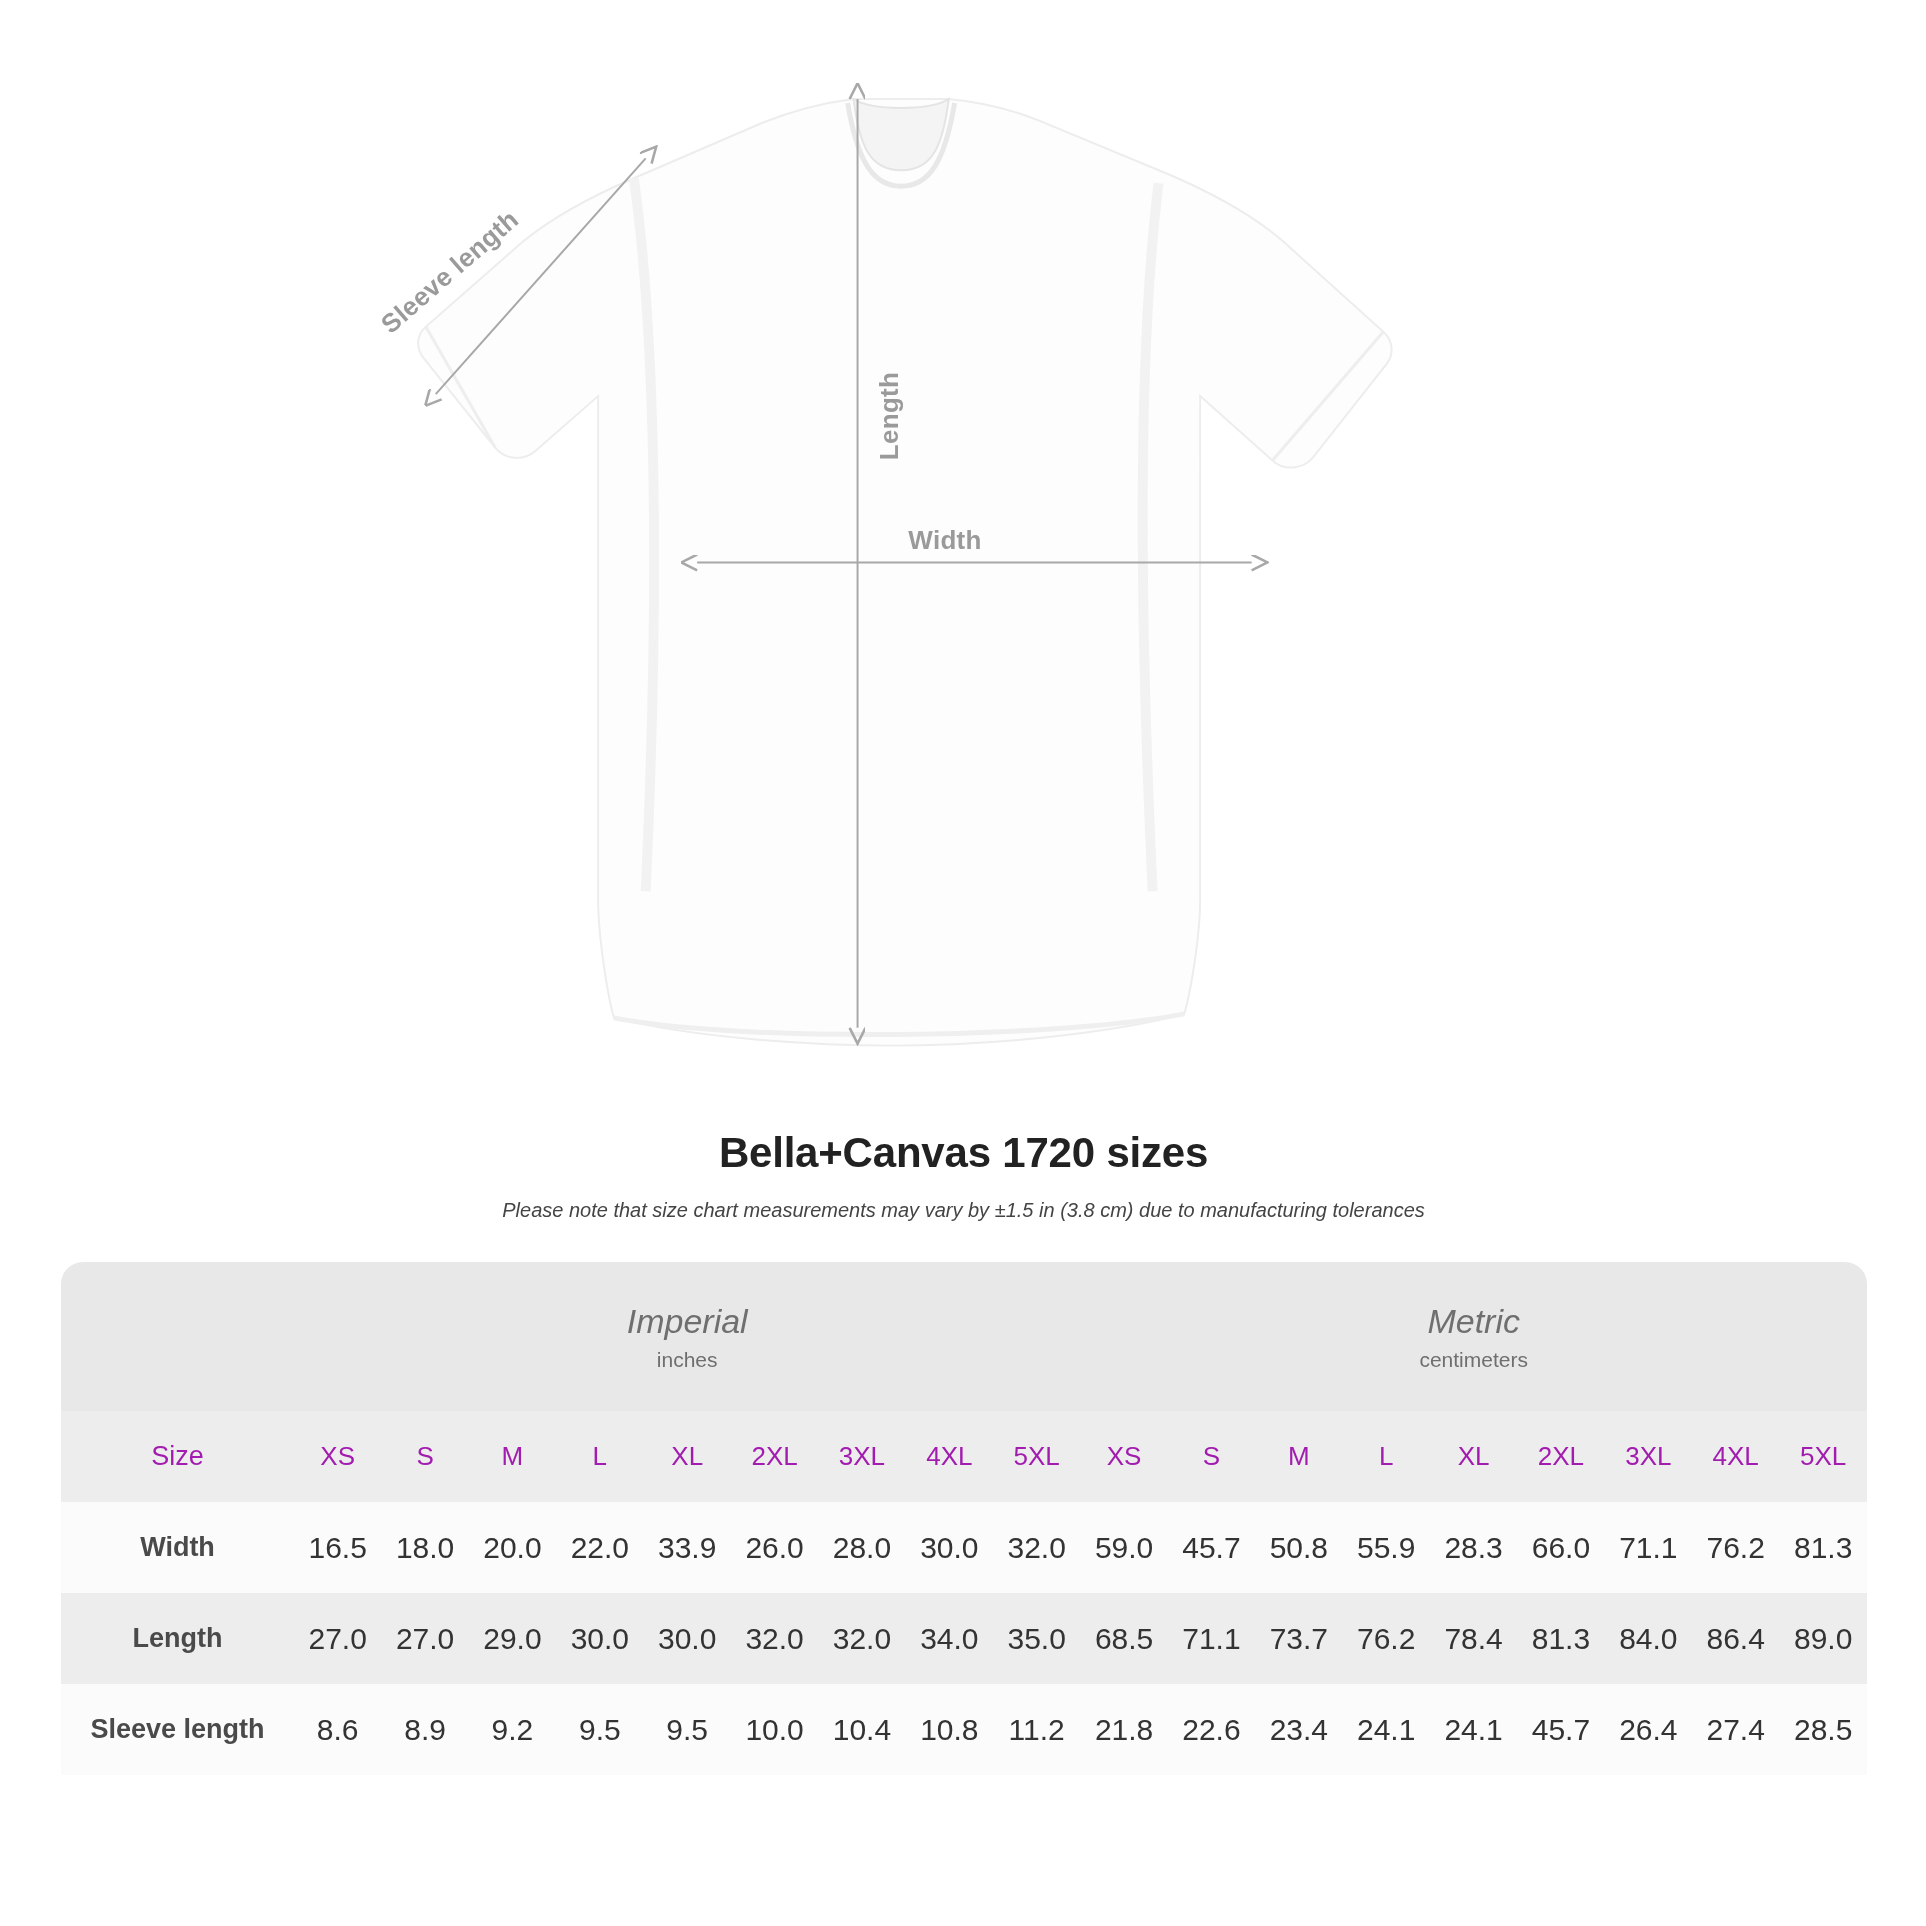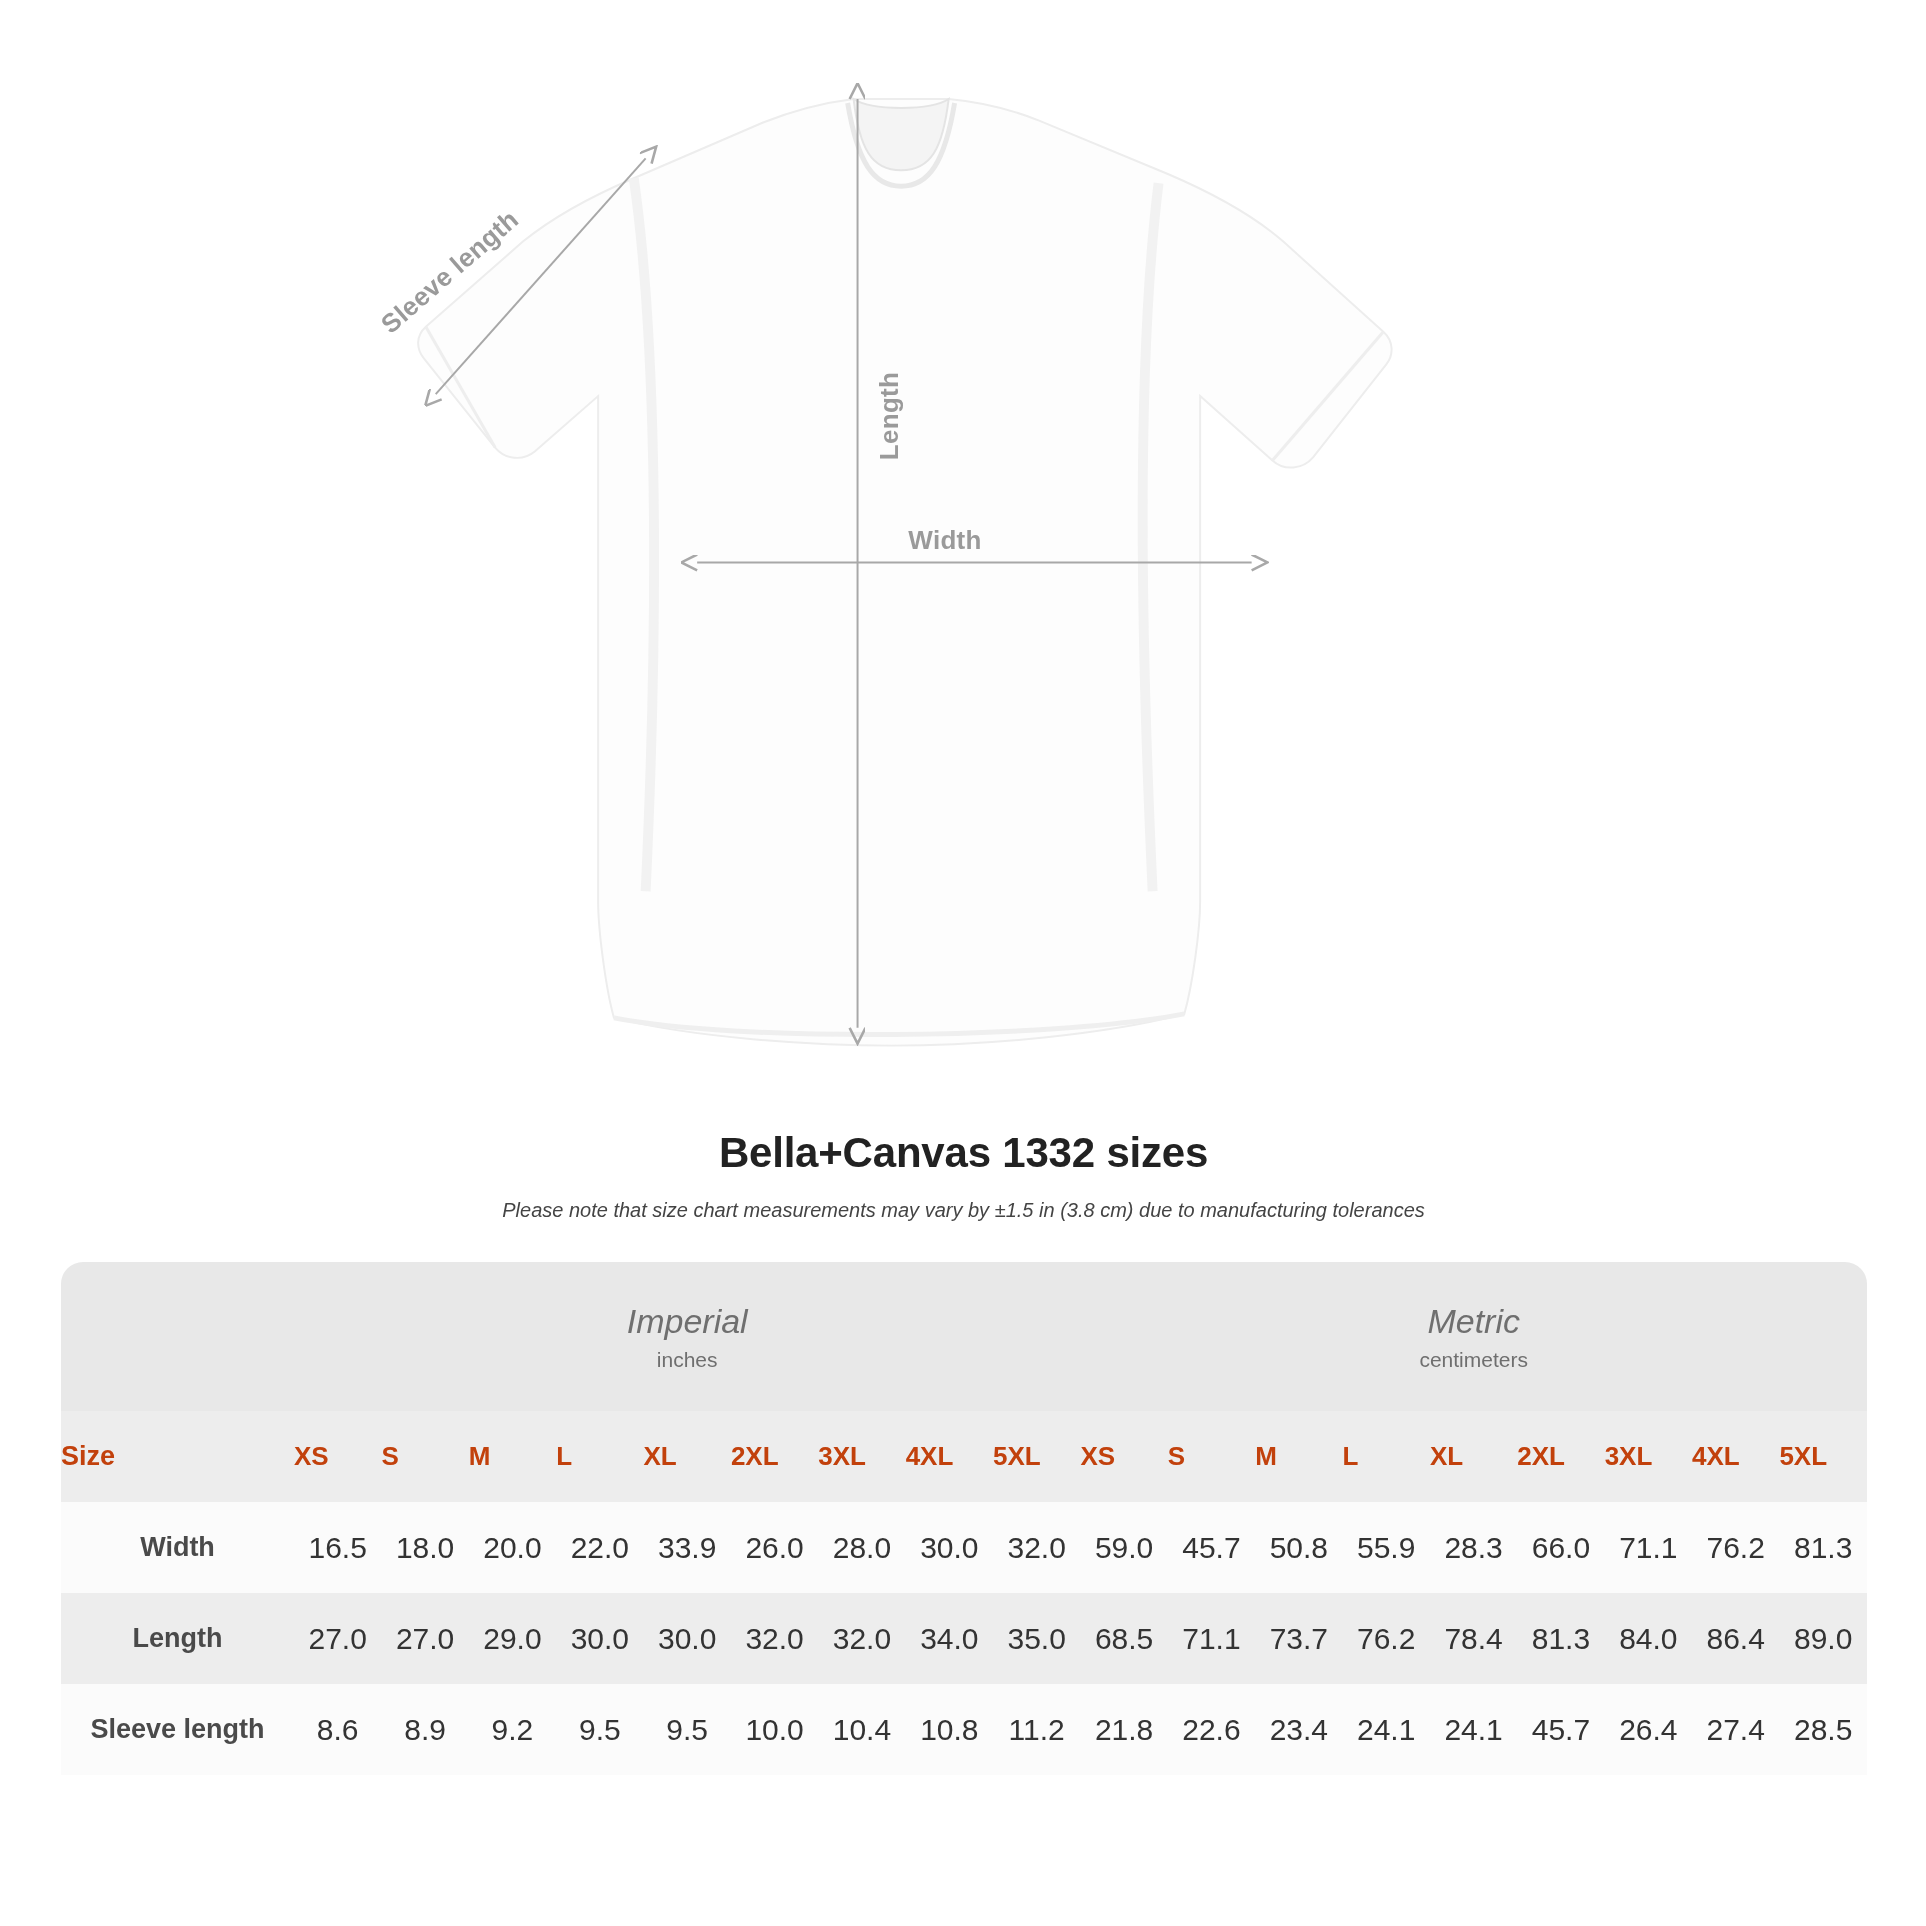--- a/index.html
+++ b/index.html
@@ -117,24 +117,25 @@
   }
   .corner-cell {
     background: #e8e8e8;
   }
   .corner-tl { border-top-left-radius: 22px; }
   .corner-tr { border-top-right-radius: 22px; }
 
   .hdr-row td {
     height: 91px;
     background: #ededed;
+    text-align: center;
     vertical-align: middle;
     font-size: 26px;
-    font-weight: bold;
-    color: #c2410c;
+    font-weight: normal;
+    color: #a21caf;
   }
   .hdr-row td.rowlabel {
     background: #ededed;
     font-size: 27px;
   }
 
   .data-row td {
     height: 91px;
     text-align: center;
     vertical-align: middle;
@@ -217,21 +218,21 @@
         <line x1="704" y1="568" x2="1264" y2="568" marker-start="url(#arrowStart)" marker-end="url(#arrowEnd)"></line>
       </g>
     </svg>
 
     <div class="dim-label" id="label-sleeve">Sleeve length</div>
     <div class="dim-label" id="label-length">Length</div>
     <div class="dim-label" id="label-width">Width</div>
   </div>
 
   <div id="title-block">
-    <div id="chart-title">Bella+Canvas 1332 sizes</div>
+    <div id="chart-title">Bella+Canvas 1720 sizes</div>
     <div id="chart-note">Please note that size chart measurements may vary by ±1.5 in (3.8 cm) due to manufacturing tolerances</div>
   </div>
 
   <div id="table-wrap">
     <table class="size-table" id="size-table">
       <colgroup id="size-table-cols">
           <col style="width: 232px;">
           <col style="width: 87px;">
           <col style="width: 87px;">
           <col style="width: 87px;">

